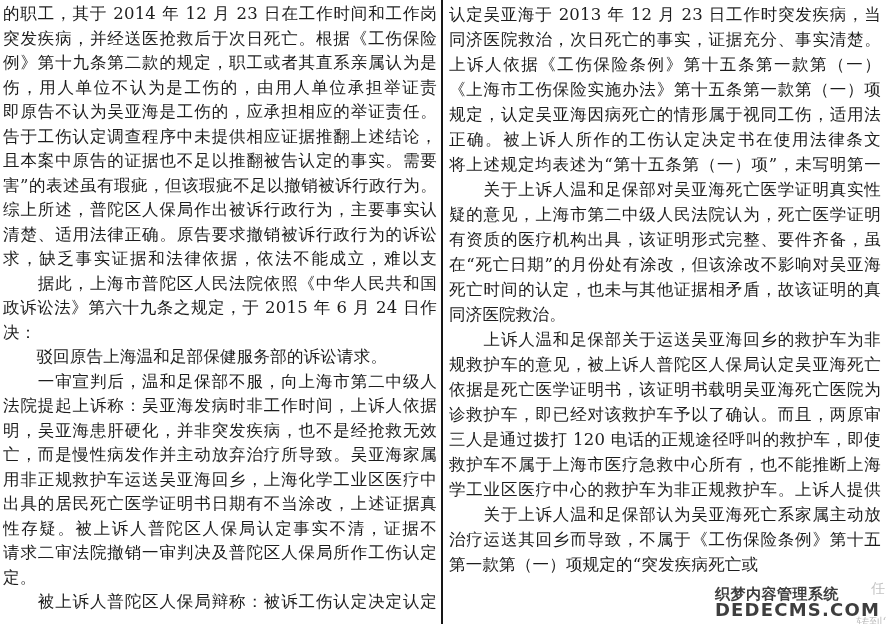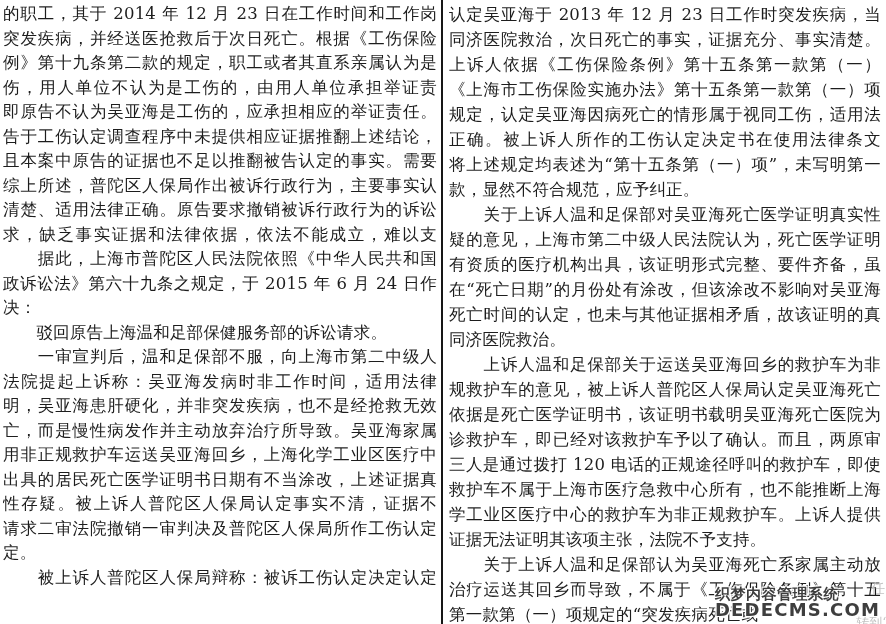--- a/index.html
+++ b/index.html
@@ -85,64 +85,63 @@
 <div class="page">
 
   <div class="column col-left">
       <div class="line">的职工，其于 2014 年 12 月 23 日在工作时间和工作岗位上</div>
       <div class="line">突发疾病，并经送医抢救后于次日死亡。根据《工伤保险条</div>
       <div class="line">例》第十九条第二款的规定，职工或者其直系亲属认为是工</div>
       <div class="line">伤，用人单位不认为是工伤的，由用人单位承担举证责任。</div>
       <div class="line">即原告不认为吴亚海是工伤的，应承担相应的举证责任。原</div>
       <div class="line">告于工伤认定调查程序中未提供相应证据推翻上述结论，并</div>
       <div class="line">且本案中原告的证据也不足以推翻被告认定的事实。需要指</div>
+      <div class="line">害”的表述虽有瑕疵，但该瑕疵不足以撤销被诉行政行为。</div>
       <div class="line">综上所述，普陀区人保局作出被诉行政行为，主要事实认定</div>
       <div class="line">清楚、适用法律正确。原告要求撤销被诉行政行为的诉讼请</div>
       <div class="line end">求，缺乏事实证据和法律依据，依法不能成立，难以支持。</div>
       <div class="line">　　据此，上海市普陀区人民法院依照《中华人民共和国行</div>
       <div class="line">政诉讼法》第六十九条之规定，于 2015 年 6 月 24 日作出判</div>
       <div class="line end">决：</div>
       <div class="line end">　　驳回原告上海温和足部保健服务部的诉讼请求。</div>
       <div class="line">　　一审宣判后，温和足保部不服，向上海市第二中级人民</div>
-      <div class="line">法院提起上诉称：吴亚海发病时非工作时间，适用法律</div>
+      <div class="line">法院提起上诉称：吴亚海发病时非工作时间，上诉人依据</div>
       <div class="line">明，吴亚海患肝硬化，并非突发疾病，也不是经抢救无效死</div>
       <div class="line">亡，而是慢性病发作并主动放弃治疗所导致。吴亚海家属租</div>
       <div class="line">用非正规救护车运送吴亚海回乡，上海化学工业区医疗中心</div>
       <div class="line">出具的居民死亡医学证明书日期有不当涂改，上述证据真实</div>
       <div class="line">性存疑。被上诉人普陀区人保局认定事实不清，证据不足，</div>
       <div class="line">请求二审法院撤销一审判决及普陀区人保局所作工伤认定决</div>
       <div class="line end">定。</div>
       <div class="line">　　被上诉人普陀区人保局辩称：被诉工伤认定决定认定事</div>
     </div>
 
   <div class="divider"></div>
 
   <div class="column col-right">
       <div class="line">认定吴亚海于 2013 年 12 月 23 日工作时突发疾病，当日送</div>
       <div class="line">同济医院救治，次日死亡的事实，证据充分、事实清楚。被</div>
       <div class="line">上诉人依据《工伤保险条例》第十五条第一款第（一）项、</div>
       <div class="line">《上海市工伤保险实施办法》第十五条第一款第（一）项之</div>
       <div class="line">规定，认定吴亚海因病死亡的情形属于视同工伤，适用法律</div>
       <div class="line">正确。被上诉人所作的工伤认定决定书在使用法律条文时，</div>
       <div class="line">将上述规定均表述为“第十五条第（一）项”，未写明第一</div>
-      <div class="line end">款，显然不符合规范，应予纠正。</div>
       <div class="line">　　关于上诉人温和足保部对吴亚海死亡医学证明真实性存</div>
       <div class="line">疑的意见，上海市第二中级人民法院认为，死亡医学证明系</div>
       <div class="line">有资质的医疗机构出具，该证明形式完整、要件齐备，虽然</div>
       <div class="line">在“死亡日期”的月份处有涂改，但该涂改不影响对吴亚海</div>
       <div class="line">死亡时间的认定，也未与其他证据相矛盾，故该证明的真实</div>
       <div class="line end">同济医院救治。</div>
       <div class="line">　　上诉人温和足保部关于运送吴亚海回乡的救护车为非正</div>
       <div class="line">规救护车的意见，被上诉人普陀区人保局认定吴亚海死亡的</div>
       <div class="line">依据是死亡医学证明书，该证明书载明吴亚海死亡医院为急</div>
       <div class="line">诊救护车，即已经对该救护车予以了确认。而且，两原审第</div>
       <div class="line">三人是通过拨打 120 电话的正规途径呼叫的救护车，即使该</div>
       <div class="line">救护车不属于上海市医疗急救中心所有，也不能推断上海化</div>
       <div class="line">学工业区医疗中心的救护车为非正规救护车。上诉人提供的</div>
-      <div class="line end">证据无法证明其该项主张，法院不予支持。</div>
       <div class="line">　　关于上诉人温和足保部认为吴亚海死亡系家属主动放弃</div>
       <div class="line">治疗运送其回乡而导致，不属于《工伤保险条例》第十五条</div>
       <div class="line end">第一款第（一）项规定的“突发疾病死亡或</div>
     </div>
 
   <div class="fragment frag-edge">任</div>
 
   <div class="fragment frag-corner">转到“</div>
 
   <div class="watermark">

